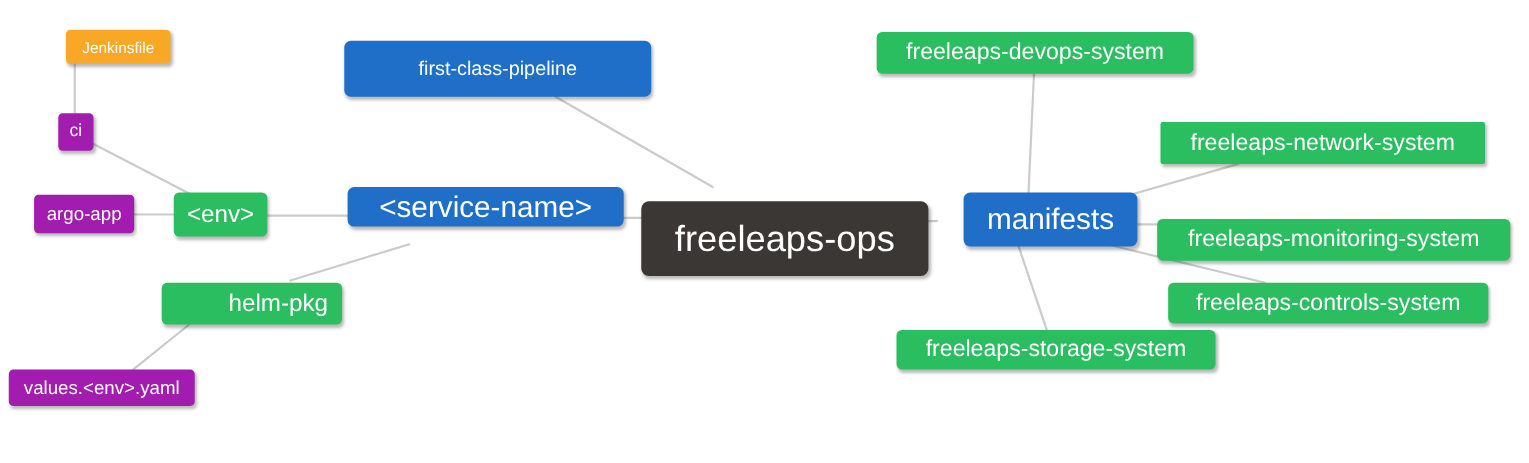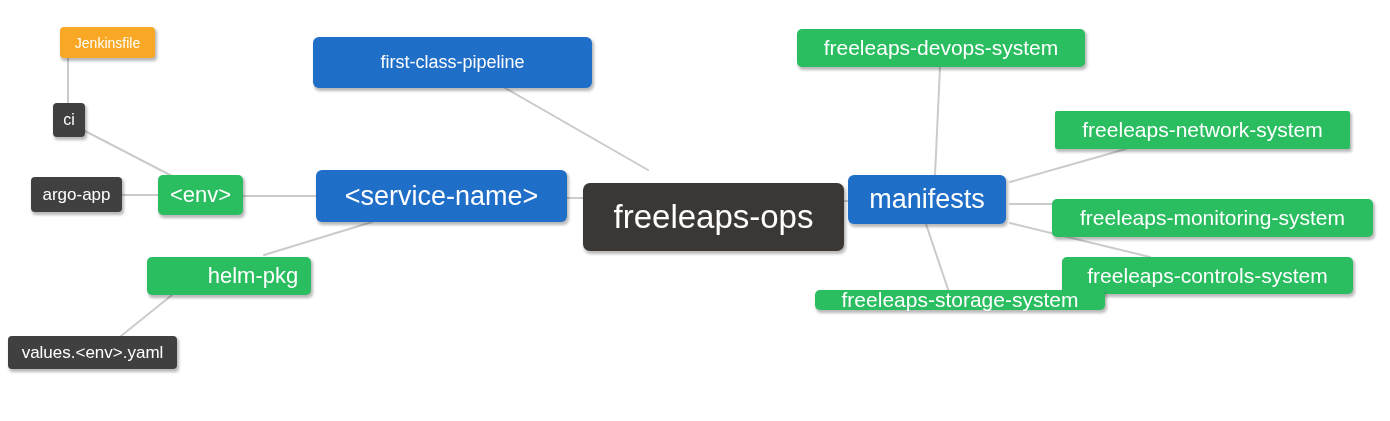--- a/index.html
+++ b/index.html
@@ -33,40 +33,40 @@
     align-items: center;
     justify-content: center;
     color: #ffffff;
     white-space: nowrap;
     border-radius: 6px;
     box-shadow: 1.5px 2.5px 3px rgba(0,0,0,0.28);
     cursor: pointer;
     user-select: none;
   }
   .c-orange { background: #f9a825; }
-  .c-red    { background: #404040; }
+  .c-red    { background: #a21caf; }
   .c-green  { background: #2abe60; }
   .c-blue   { background: #1f6ec8; }
   .c-dark   { background: #3b3734; margin-top: 13px; }
 
   #n-jenkinsfile          { left: 20px;   top: 27px;  width: 95px;  height: 31px; font-size: 14px; border-radius: 4px; margin-left: 40px; }
   #n-ci                   { left: 53px;   top: 103px; width: 32px;  height: 34px; font-size: 16px; border-radius: 4px; }
   #n-argo-app             { left: 31px;   top: 177px; width: 91px;  height: 35px; font-size: 17px; border-radius: 4px; }
   #n-env                  { left: 158px;  top: 175px; width: 85px;  height: 40px; font-size: 22px; border-radius: 5px; }
   #n-helm-pkg             { left: 147px;  top: 257px; width: 116px; height: 38px; font-size: 22px; border-radius: 5px; padding-left: 48px; }
   #n-values-env-yaml      { left: 8px;    top: 336px; width: 169px; height: 33px; font-size: 17px; border-radius: 4px; }
   #n-first-class-pipeline { left: 313px;  top: 37px;  width: 279px; height: 51px; font-size: 18px; }
-  #n-service-name         { left: 316px;  top: 170px; width: 251px; height: 52px; font-size: 27px; }
+  #n-service-name         { left: 316px;  top: 170px; width: 251px; height: 36px; font-size: 27px; }
   #n-freeleaps-ops        { left: 583px;  top: 170px; width: 261px; height: 68px; font-size: 33px; border-radius: 7px; }
-  #n-manifests            { left: 848px;  top: 175px; width: 158px; height: 49px; font-size: 27px; }
+  #n-manifests            { left: 876px;  top: 175px; width: 158px; height: 49px; font-size: 27px; }
   #n-devops-system        { left: 797px;  top: 29px;  width: 288px; height: 38px; font-size: 21px; border-radius: 5px; }
   #n-network-system       { left: 1055px; top: 111px; width: 295px; height: 38px; font-size: 21px; border-radius: 2px; }
   #n-monitoring-system    { left: 1052px; top: 187px; width: 321px; height: 38px; font-size: 21px; border-radius: 5px; margin-top: 12px; }
   #n-controls-system      { left: 1062px; top: 257px; width: 291px; height: 37px; font-size: 21px; border-radius: 5px; }
-  #n-storage-system       { left: 815px;  top: 290px; width: 290px; height: 20px; font-size: 21px; border-radius: 5px; }
+  #n-storage-system       { left: 815px;  top: 300px; width: 290px; height: 36px; font-size: 21px; border-radius: 5px; }
 </style>
 </head>
 <body>
 
 <div class="canvas">
 
   <svg class="edge-layer" viewBox="0 0 1390 421" xmlns="http://www.w3.org/2000/svg">
     <line x1="68" y1="57" x2="68" y2="103"></line>
     <line x1="85" y1="131" x2="172" y2="176"></line>
     <line x1="122" y1="195" x2="158" y2="195"></line>

